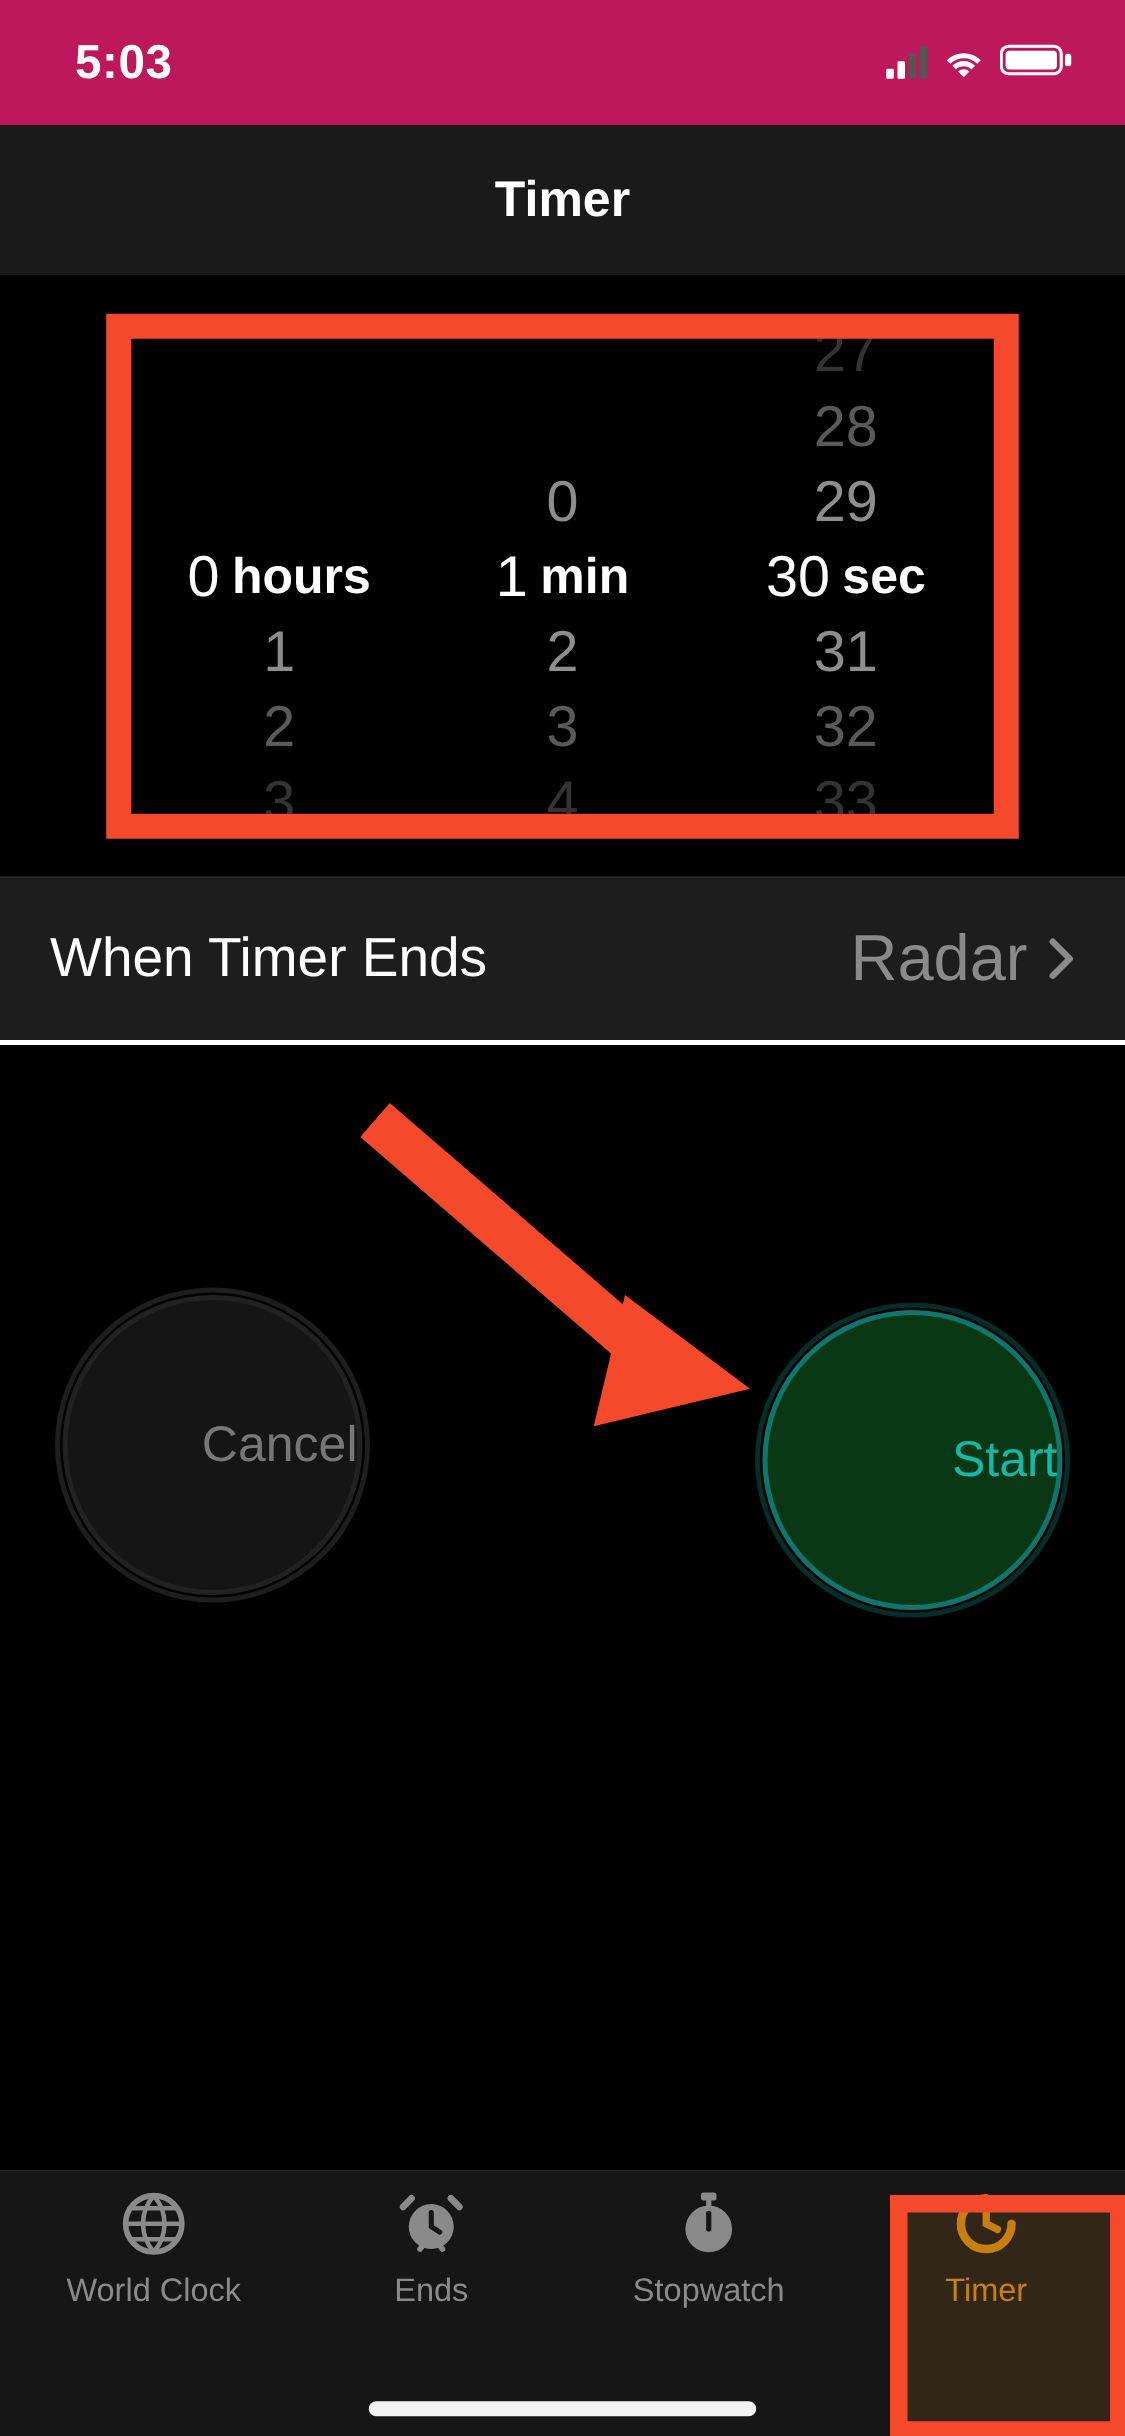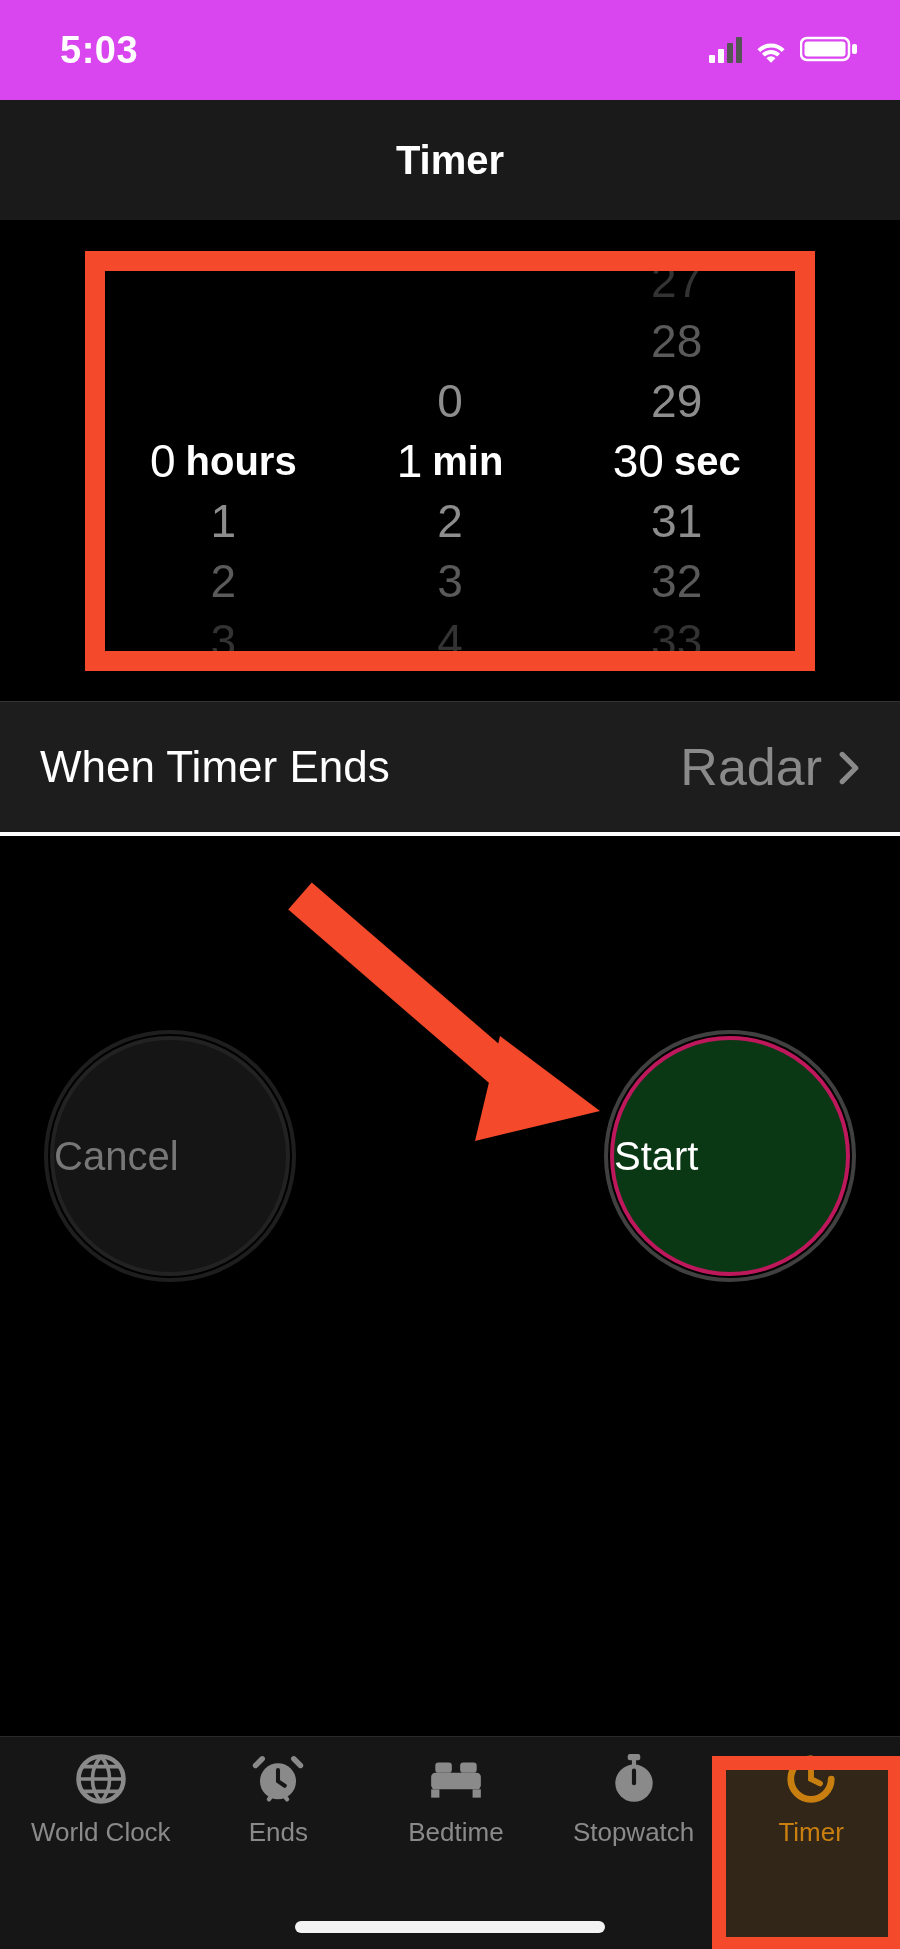--- a/index.html
+++ b/index.html
@@ -14,21 +14,21 @@
     position: relative;
   }
   
   .statusbar {
     height: 100px;
     display: flex;
     align-items: center;
     padding: 0 40px 0 60px;
     font-size: 38px;
     font-weight: 600;
-    background: #d946ef;
+    background: #be185d;
     letter-spacing: 0.5px;
   }
   .statusbar .right {
     margin-left: auto;
     display: flex;
     align-items: center;
     gap: 12px;
   }
   .cell-bars {
     display: flex;
@@ -124,43 +124,43 @@
     position:relative;
     height:560px;
     background:#000;
   }
   .round-btn {
     position:absolute;
     width:240px; height:240px;
     border-radius:50%;
     display:flex;
     align-items:center;
-    justify-content:flex-start;
+    justify-content:flex-end;
     font-size:40px;
     box-sizing:border-box;
   }
   .round-btn::after{
     content:"";
     position:absolute;
     inset:-10px;
     border-radius:50%;
     border:4px solid currentColor;
     opacity:0.25;
   }
   .btn-cancel {
     left:50px; top:200px;
     background:#151515;
     color:#777;
     border:4px solid #222;
   }
   .btn-start {
-    right:50px; top:200px;
+    right:50px; top:212px;
     background:#0a3814;
-    color:#ffffff;
-    border:4px solid #be185d;
+    color:#14b8a6;
+    border:4px solid #0f766e;
     font-weight:500;
   }
   
   .arrow-annot {
     position:absolute;
     left:280px; top:40px;
     pointer-events:none;
     z-index:20;
   }
 
@@ -361,32 +361,20 @@
           <circle cx="12" cy="13" r="8" fill="#8a8a8a"></circle>
           <path d="M12 8v5l3 2" stroke="#161616" stroke-width="1.8" fill="none" stroke-linecap="round"></path>
           <path d="M5 3 2 6M19 3l3 3" stroke="#8a8a8a" stroke-width="2.4" stroke-linecap="round"></path>
           <path d="M8 21l1.5-2M16 21l-1.5-2" stroke="#8a8a8a" stroke-width="2" stroke-linecap="round"></path>
         </svg>
     </span>
     <span>Ends</span>
   </div>
   <div class="tab">
     <span class="tab-icon">
-      <svg width="58" height="44" viewBox="0 0 28 20">
-          <rect x="2" y="7" width="24" height="8" rx="2" fill="#8a8a8a"></rect>
-          <rect x="2" y="15" width="4" height="4" fill="#8a8a8a"></rect>
-          <rect x="22" y="15" width="4" height="4" fill="#8a8a8a"></rect>
-          <rect x="4" y="2" width="8" height="5" rx="1.5" fill="#8a8a8a"></rect>
-          <rect x="16" y="2" width="8" height="5" rx="1.5" fill="#8a8a8a"></rect>
-        </svg>
-    </span>
-    <span>Bedtime</span>
-  </div>
-  <div class="tab">
-    <span class="tab-icon">
       <svg width="50" height="54" viewBox="0 0 24 26">
           <circle cx="12" cy="15" r="9" fill="#8a8a8a"></circle>
           <rect x="9" y="1" width="6" height="3" rx="1" fill="#8a8a8a"></rect>
           <rect x="11" y="3" width="2" height="4" fill="#8a8a8a"></rect>
           <path d="M12 9v6" stroke="#161616" stroke-width="2" stroke-linecap="round"></path>
         </svg>
     </span>
     <span>Stopwatch</span>
   </div>
   <div class="tab active">

